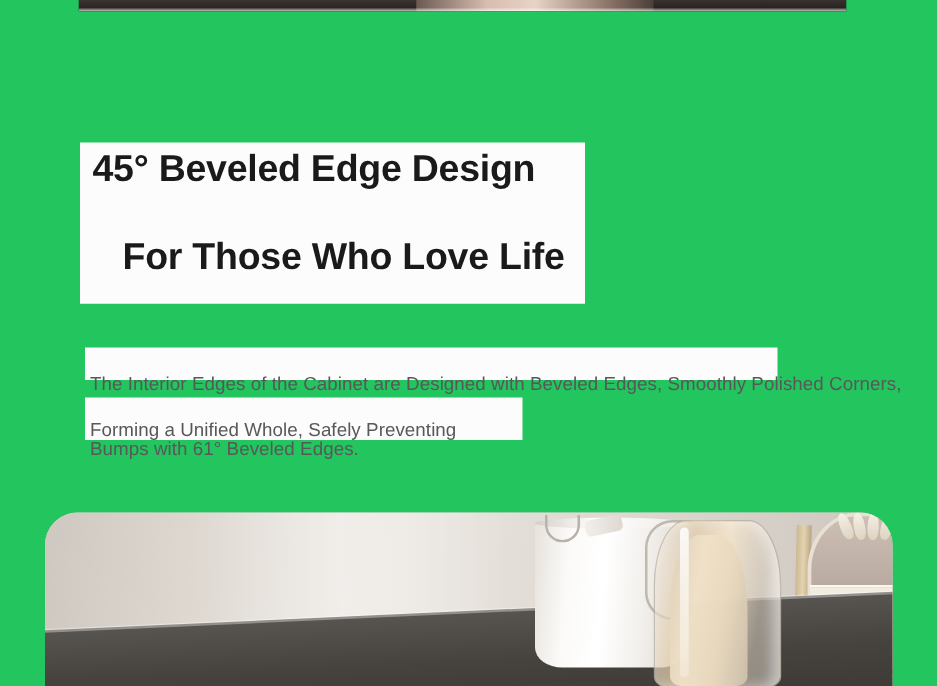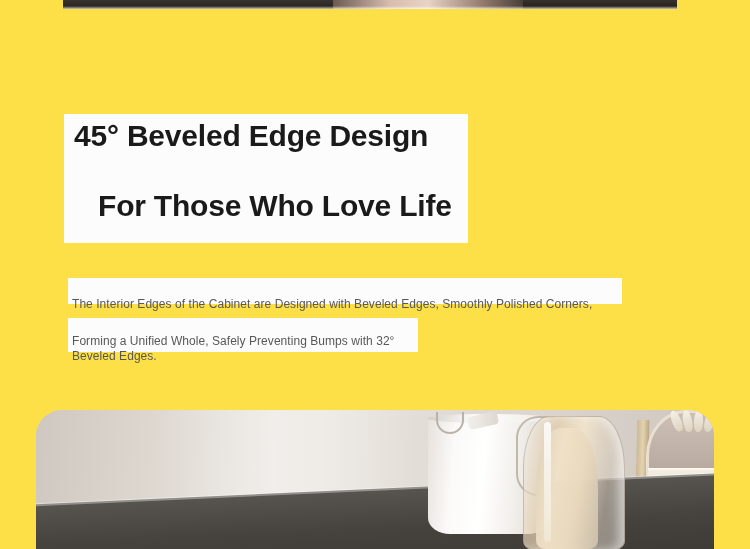--- a/index.html
+++ b/index.html
@@ -13,21 +13,21 @@
     overflow: hidden;
     font-family: "Liberation Sans", sans-serif;
     position: relative;
   }
 
   #page {
     position: absolute;
     left: 0; top: 0;
     width: 750px;
     height: 549px;
-    background: #fde047;
+    background: #22c55e;
   }
 
   
   .top-strip {
     position: absolute;
     left: 63px;
     top: 0px;
     width: 614px;
     height: 9px;
     overflow: hidden;
@@ -106,21 +106,21 @@
     line-height: 36px;
     margin: 16px;
     padding-left: 8px;
     margin-top: 34px;
   }
 
   
   .body-copy {
     position: absolute;
     font-family: "Liberation Sans", sans-serif;
-    font-size: 12px;
+    font-size: 15px;
     line-height: 15px;
     color: #585858;
     letter-spacing: 0.05px;
   }
   .body-line-1 {
     left: 72px;
     top: 285px;
     white-space: nowrap;
   }
   .body-line-2 {
@@ -327,21 +327,21 @@
   <div class="panel panel-heading"></div>
   <div class="panel panel-body-1"></div>
   <div class="panel panel-body-2"></div>
 
   <div class="headline-block">
     <h1 class="headline headline-1">45° Beveled Edge Design</h1>
     <h2 class="headline headline-2">For Those Who Love Life</h2>
   </div>
 
   <p class="body-copy body-line-1">The Interior Edges of the Cabinet are Designed with Beveled Edges, Smoothly Polished Corners,</p>
-  <p class="body-copy body-line-2">Forming a Unified Whole, Safely Preventing Bumps with 32° Beveled Edges.</p>
+  <p class="body-copy body-line-2">Forming a Unified Whole, Safely Preventing Bumps with 61° Beveled Edges.</p>
 
   <div class="photo">
     <div class="ph-wall"></div>
     <div class="ph-wall-sheen"></div>
 
     <div class="ph-frame-stand"></div>
 
     <div class="ph-frame"></div>
     <div class="ph-frame-mat"></div>
     <div class="ph-frame-leaves">

